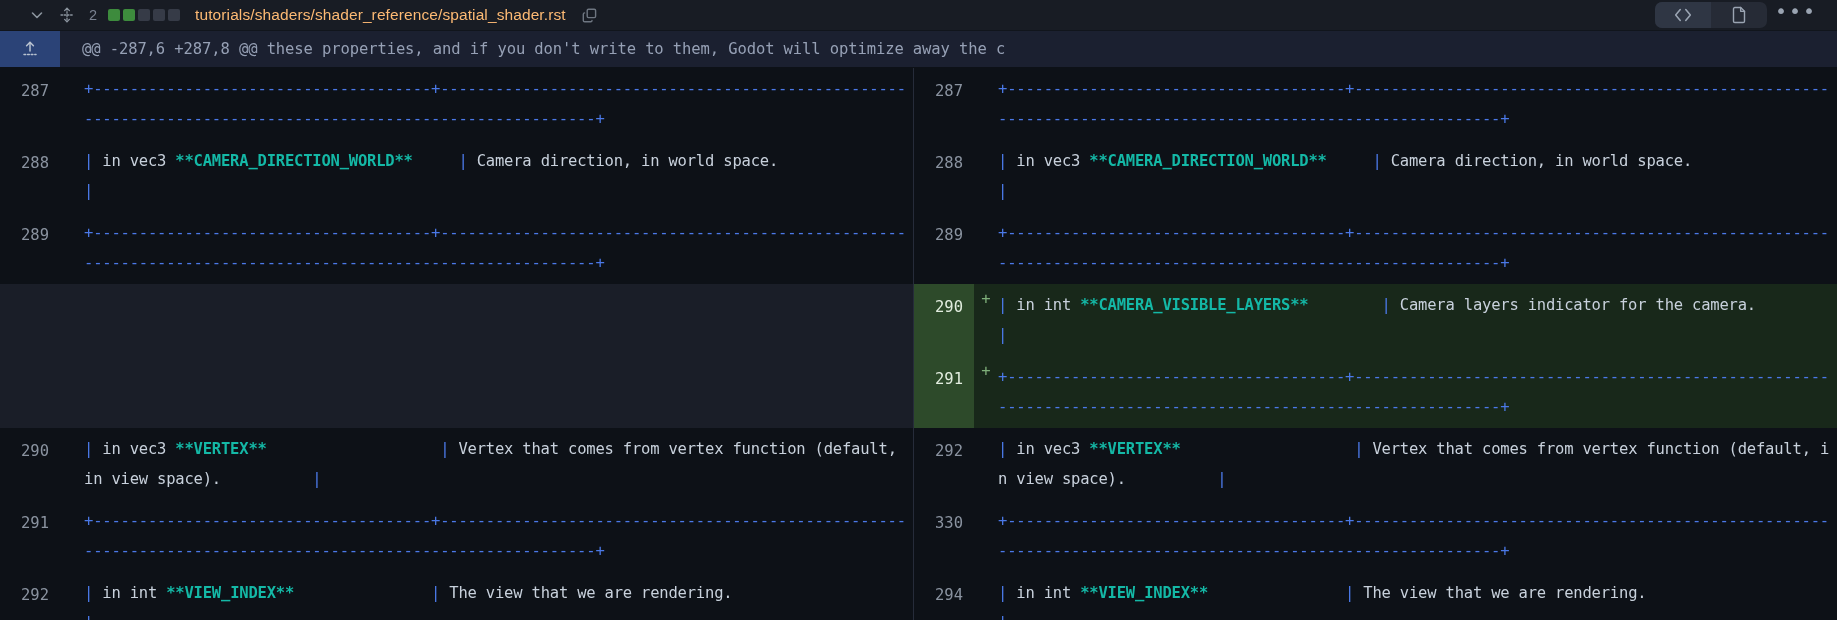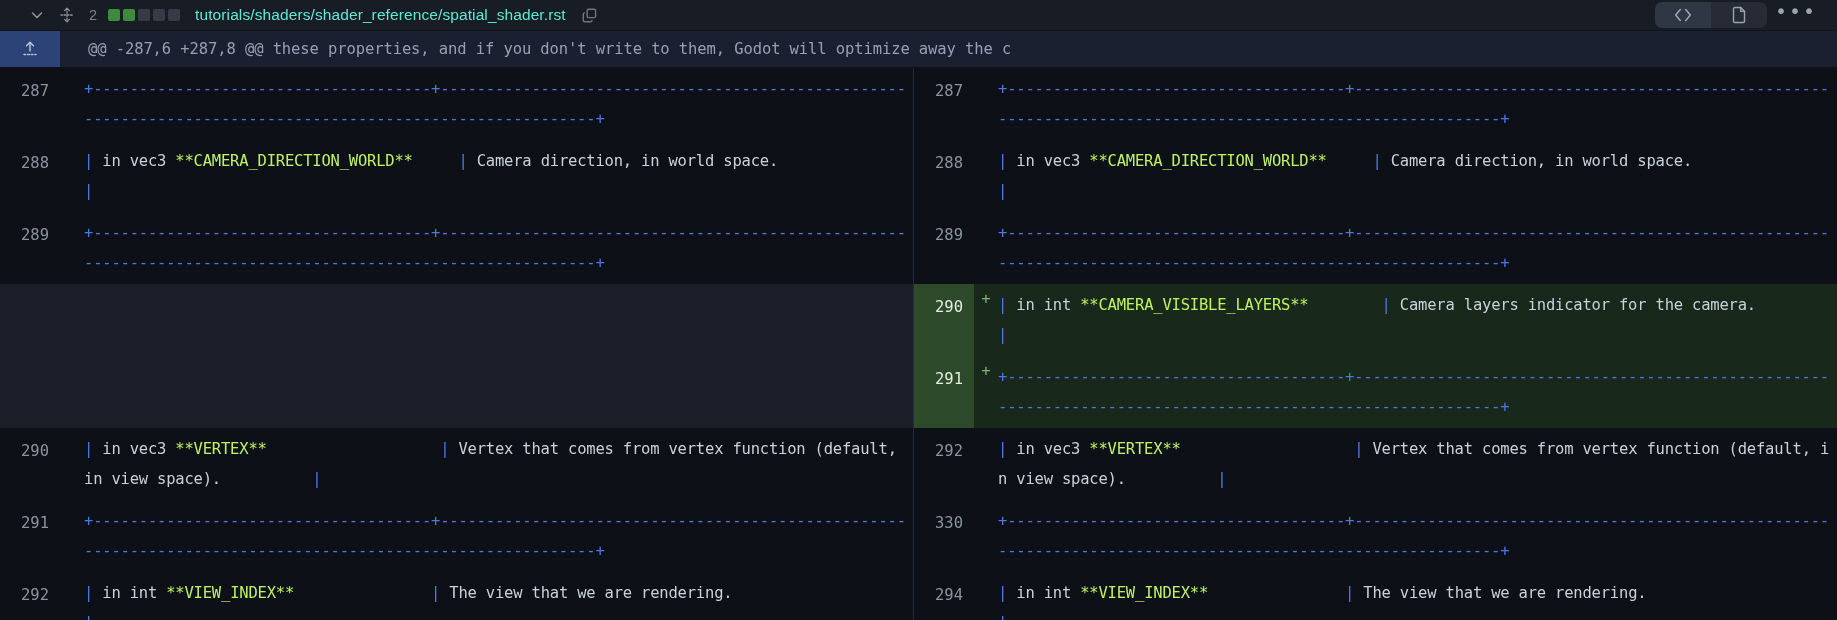--- a/index.html
+++ b/index.html
@@ -60,21 +60,21 @@
     display: block;
     width: 12px;
     height: 12px;
     border-radius: 2px;
   }
   .ds-add { background: #3d8b3d; }
   .ds-neutral { background: #363b47; }
   .filepath {
     font-family: "Liberation Sans", sans-serif;
     font-size: 15.5px;
-    color: #5eead4;
+    color: #fdba74;
     letter-spacing: 0.1px;
     white-space: nowrap;
     flex: none;
   }
   .copy-btn {
     width: 30px; height: 26px;
     margin-left: 9px;
     color: #6e7681;
   }
   .fh-right {
@@ -119,21 +119,21 @@
     display: flex;
     align-items: center;
     justify-content: center;
     flex: none;
     color: #b8c2d0;
   }
   .hunk-text {
     flex: 1;
     display: flex;
     align-items: center;
-    padding-left: 28px;
+    padding-left: 22px;
     font-size: 15.5px;
     color: #96a0b5;
     white-space: nowrap;
     letter-spacing: -0.1px;
   }
 
   
   .diff-body {
     position: relative;
     background: #0d1117;
@@ -175,21 +175,21 @@
     padding: 6px 4px 6px 0;
     font-size: 15.5px;
     line-height: 30px;
     white-space: pre-wrap;
     word-break: break-all;
     color: #c8d1dc;
     letter-spacing: -0.2px;
   }
   .code .rule { color: #4b79e8; }
   .code .bar  { color: #4b79e8; }
-  .code .bold { color: #bef264; font-weight: normal; }
+  .code .bold { color: #14b8a6; font-weight: bold; }
 
   
   .pane.ctx   { background: #0d1117; }
   .pane.empty { background: #1a1e28; }
   .pane.empty .gutter { background: #1a1e28; }
   .pane.add   { background: #18281a; }
   .pane.add .gutter {
     background: #2d4a2a;
     color: #e2eddf;
   }

